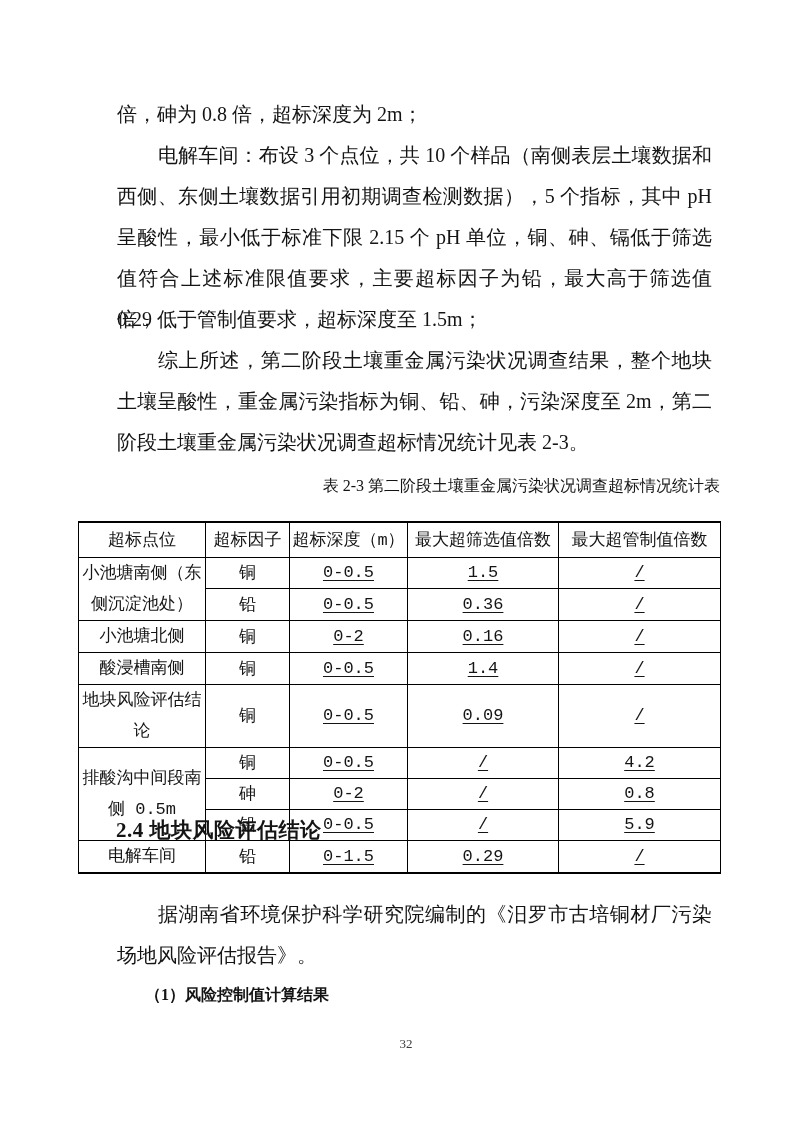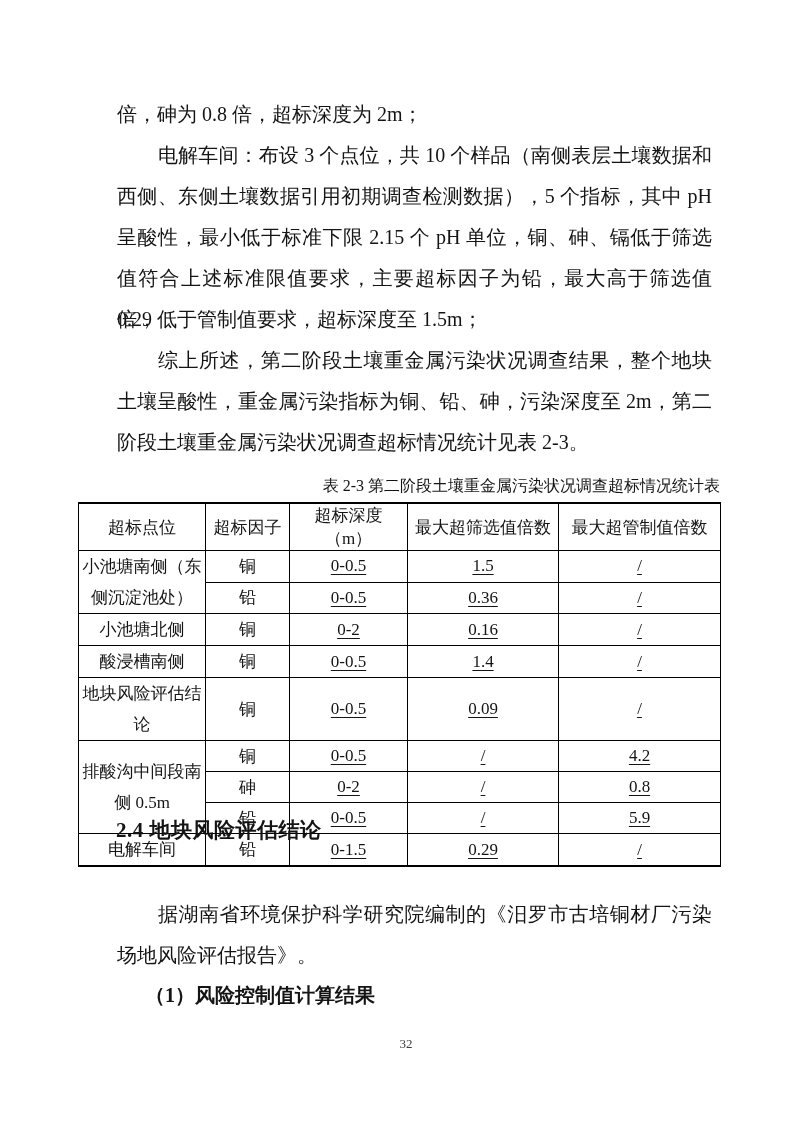--- a/index.html
+++ b/index.html
@@ -27,25 +27,26 @@
     position:absolute;
     top:474px; left:78px; width:642px;
     height:24px; line-height:24px;
     text-align:right;
     font-size:16px;
   }
 
   
   table.stat {
     position:absolute;
-    top:502px; left:78px;
+    top:521px; left:78px;
     width:642px;
     border-collapse:collapse;
     table-layout:fixed;
     font-size:17px;
+    font-family:Liberation Mono, monospace;
   }
   table.stat { border:1px solid #000; border-top:2.5px solid #000; border-bottom:2.5px solid #000; }
   table.stat th, table.stat td {
     border:1px solid #000;
     padding:0 2px;
     text-align:center;
     vertical-align:middle;
     font-weight:normal;
     overflow:hidden;
   }
@@ -63,21 +64,21 @@
     letter-spacing:0.5px;
   }
   .bottom-para {
     position:absolute;
     top:894px; left:117px; width:595px;
     font-size:20px;
   }
   .sub-heading {
     position:absolute;
     top:982px; left:145px;
-    font-size:20px; font-weight:bold;
+    font-size:16px; font-weight:bold;
     line-height:26px;
   }
 
   
   .page-number {
     position:absolute;
     top:1036px; left:0; width:100%;
     text-align:center;
     font-size:13px;
     color:#3a3a3a;

